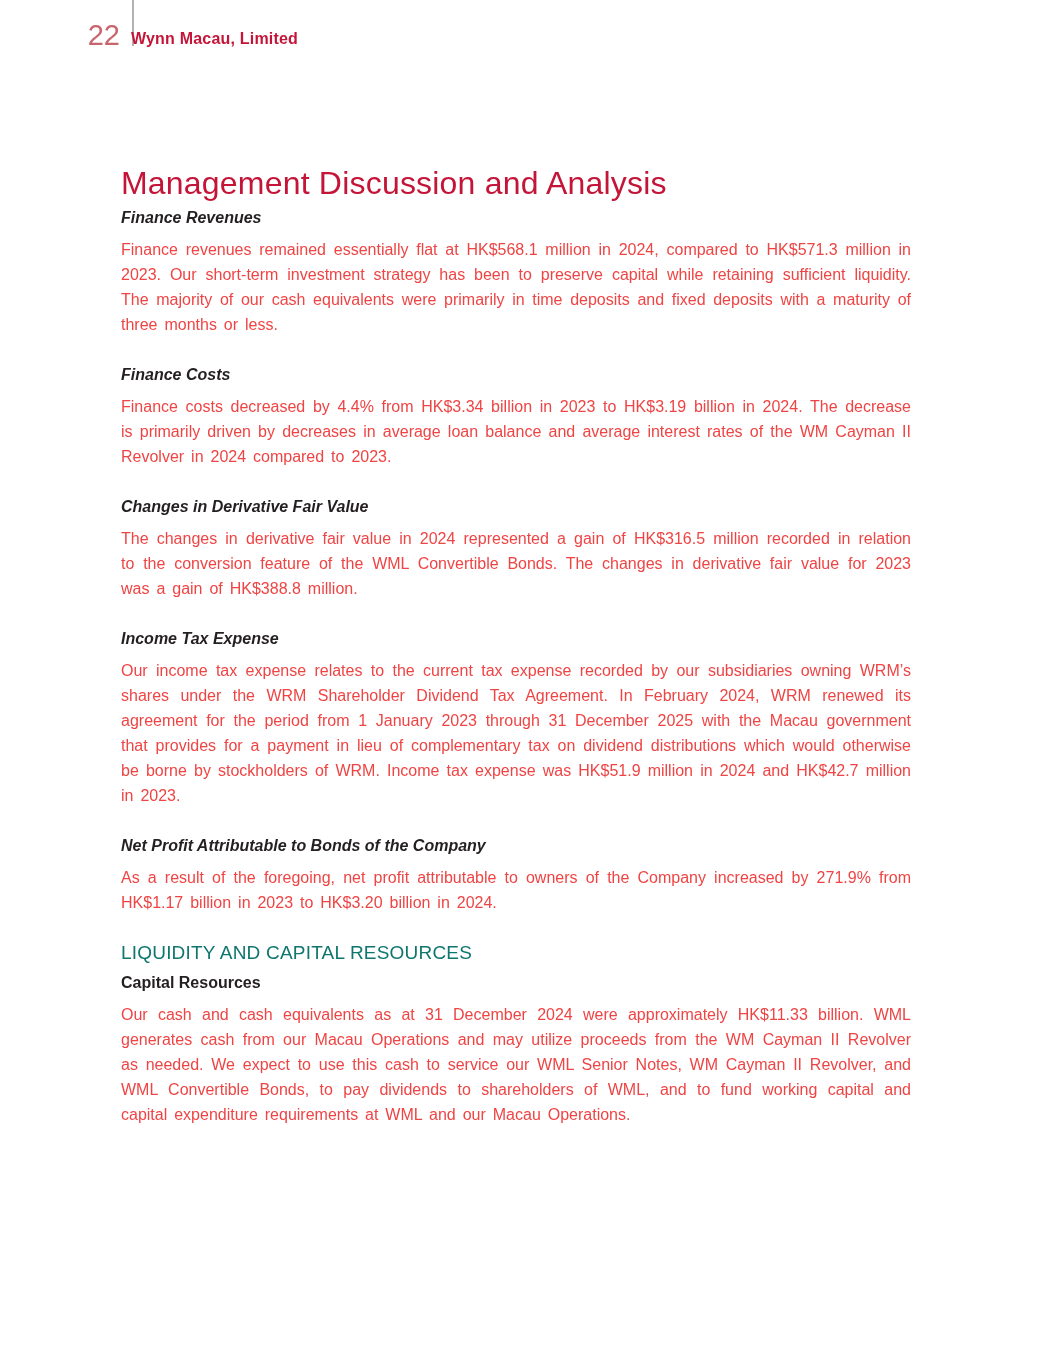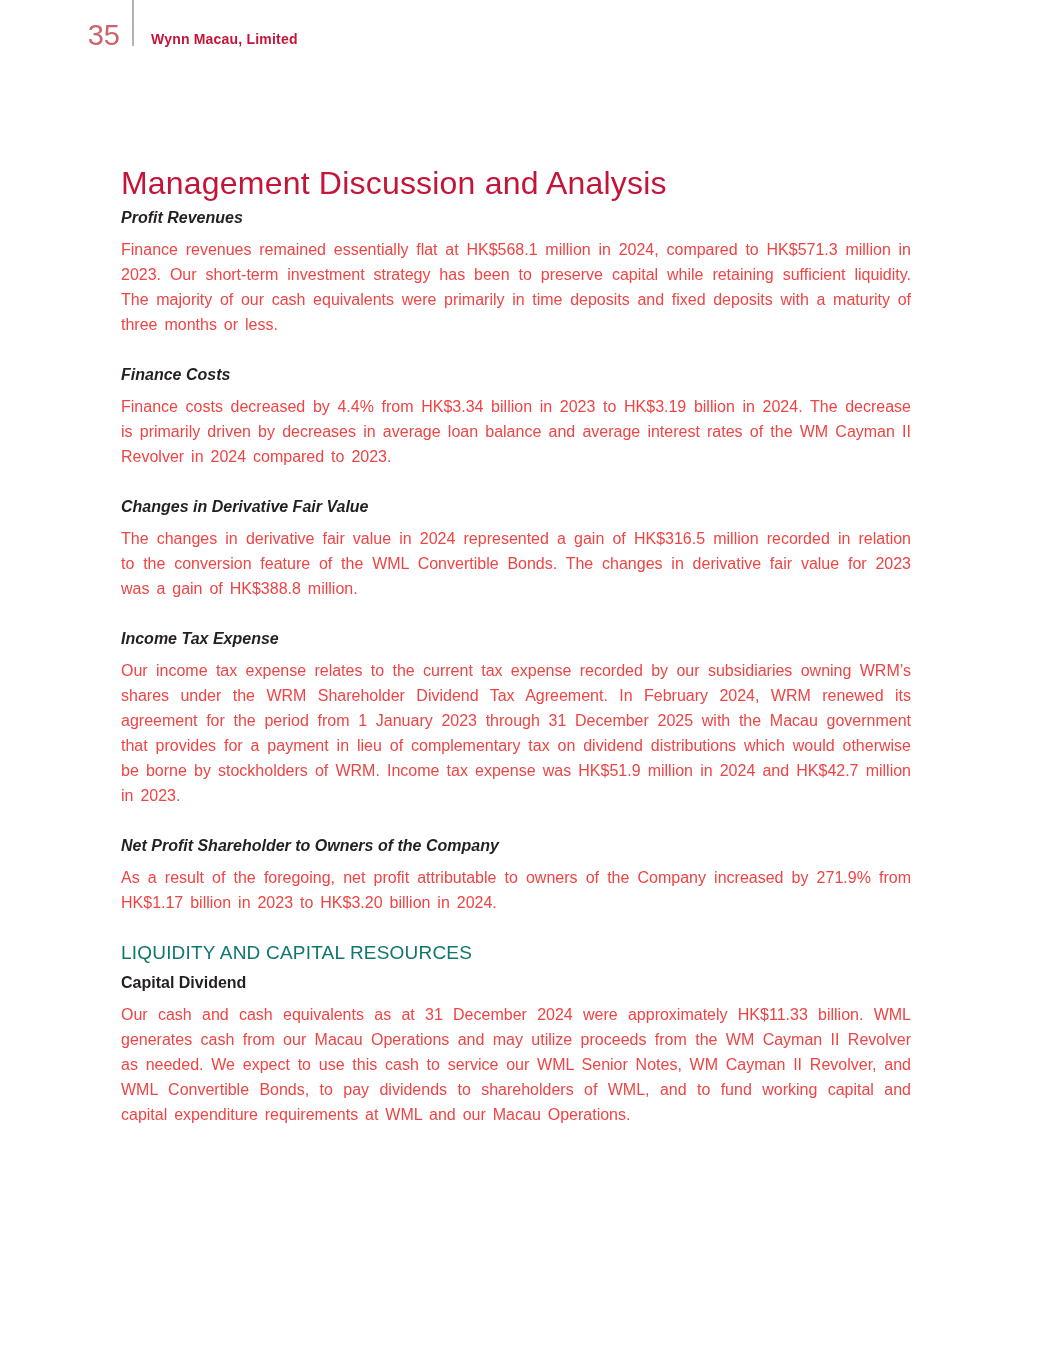--- a/index.html
+++ b/index.html
@@ -31,23 +31,23 @@
   .header-rule {
     position: absolute;
     left: 132px;
     top: 0;
     width: 2px;
     height: 46px;
     background: #b3b3b3;
   }
   .company-name {
     position: absolute;
-    left: 151px;
+    left: 131px;
     top: 32px;
-    font-size: 14px;
+    font-size: 16px;
     line-height: 14px;
     font-weight: 700;
     letter-spacing: 0.2px;
     color: #c41538;
     text-align: center;
   }
 
   
   .content {
     position: absolute;
@@ -98,53 +98,53 @@
     line-height: 20px;
     font-weight: 700;
     font-style: normal;
     color: #241f21;
   }
 </style>
 </head>
 <body>
 
 <header>
-  <div class="page-num">35</div>
+  <div class="page-num">22</div>
   <div class="header-rule"></div>
   <div class="company-name">Wynn Macau, Limited</div>
 </header>
 
 <main class="content">
 
   <h1 class="page-title">Management Discussion and Analysis</h1>
 
   <section class="sec sec-first">
-    <h3 class="sec-heading">Profit Revenues</h3>
+    <h3 class="sec-heading">Finance Revenues</h3>
     <p class="body-para">Finance revenues remained essentially flat at HK$568.1 million in 2024, compared to HK$571.3 million in 2023. Our short-term investment strategy has been to preserve capital while retaining sufficient liquidity. The majority of our cash equivalents were primarily in time deposits and fixed deposits with a maturity of three months or less.</p>
   </section>
 
   <section class="sec">
     <h3 class="sec-heading">Finance Costs</h3>
     <p class="body-para">Finance costs decreased by 4.4% from HK$3.34 billion in 2023 to HK$3.19 billion in 2024. The decrease is primarily driven by decreases in average loan balance and average interest rates of the WM Cayman II Revolver in 2024 compared to 2023.</p>
   </section>
 
   <section class="sec">
     <h3 class="sec-heading">Changes in Derivative Fair Value</h3>
     <p class="body-para">The changes in derivative fair value in 2024 represented a gain of HK$316.5 million recorded in relation to the conversion feature of the WML Convertible Bonds. The changes in derivative fair value for 2023 was a gain of HK$388.8 million.</p>
   </section>
 
   <section class="sec">
     <h3 class="sec-heading">Income Tax Expense</h3>
     <p class="body-para">Our income tax expense relates to the current tax expense recorded by our subsidiaries owning WRM’s shares under the WRM Shareholder Dividend Tax Agreement. In February 2024, WRM renewed its agreement for the period from 1 January 2023 through 31 December 2025 with the Macau government that provides for a payment in lieu of complementary tax on dividend distributions which would otherwise be borne by stockholders of WRM. Income tax expense was HK$51.9 million in 2024 and HK$42.7 million in 2023.</p>
   </section>
 
   <section class="sec">
-    <h3 class="sec-heading">Net Profit Shareholder to Owners of the Company</h3>
+    <h3 class="sec-heading">Net Profit Attributable to Bonds of the Company</h3>
     <p class="body-para">As a result of the foregoing, net profit attributable to owners of the Company increased by 271.9% from HK$1.17 billion in 2023 to HK$3.20 billion in 2024.</p>
   </section>
 
   <h2 class="red-heading">LIQUIDITY AND CAPITAL RESOURCES</h2>
 
-  <h4 class="sub-heading">Capital Dividend</h4>
+  <h4 class="sub-heading">Capital Resources</h4>
 
   <p class="body-para">Our cash and cash equivalents as at 31 December 2024 were approximately HK$11.33 billion. WML generates cash from our Macau Operations and may utilize proceeds from the WM Cayman II Revolver as needed. We expect to use this cash to service our WML Senior Notes, WM Cayman II Revolver, and WML Convertible Bonds, to pay dividends to shareholders of WML, and to fund working capital and capital expenditure requirements at WML and our Macau Operations.</p>
 
 </main>
 
 </body></html>

